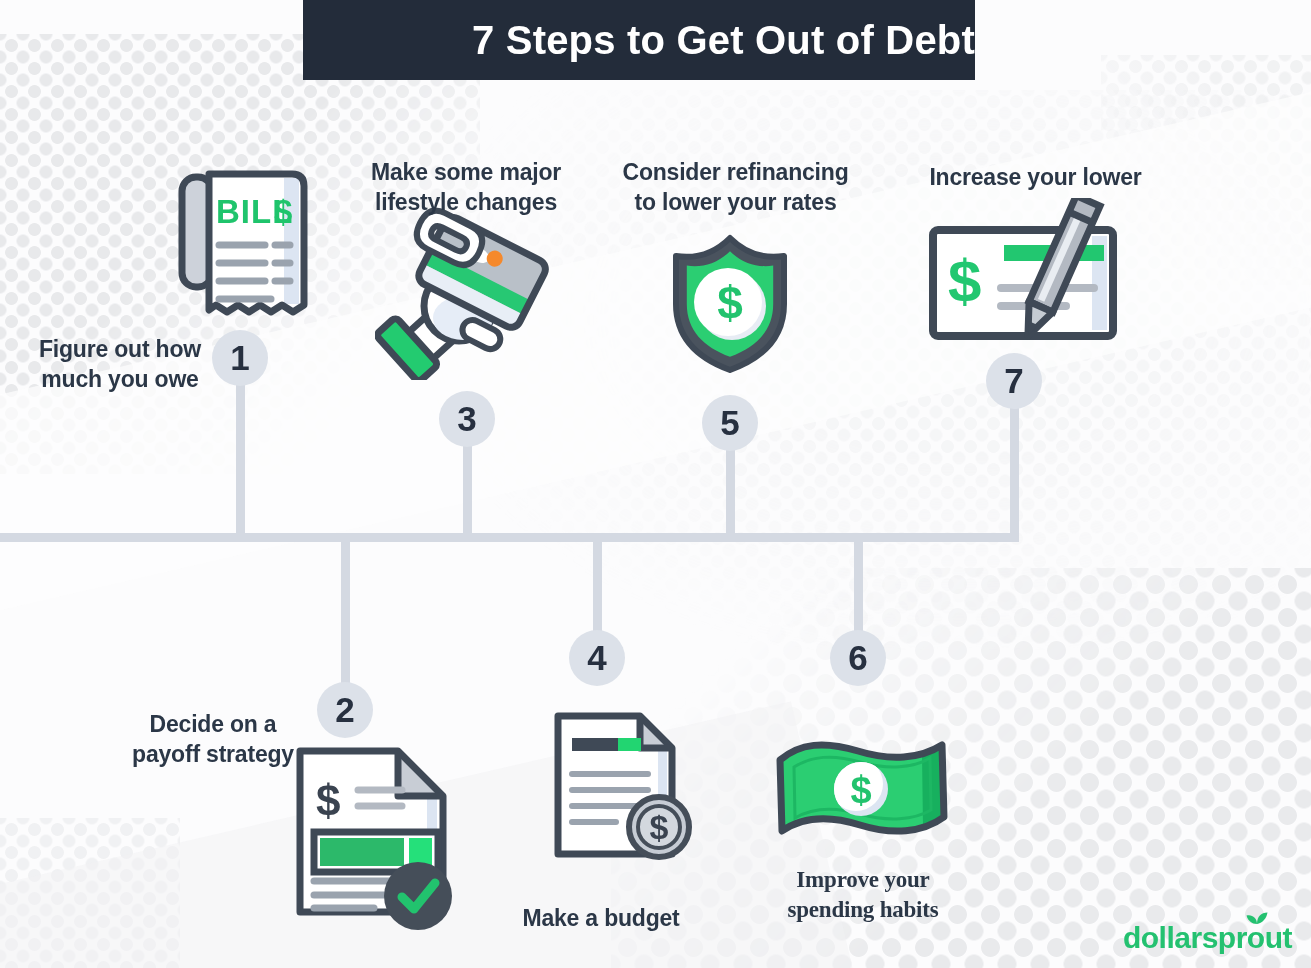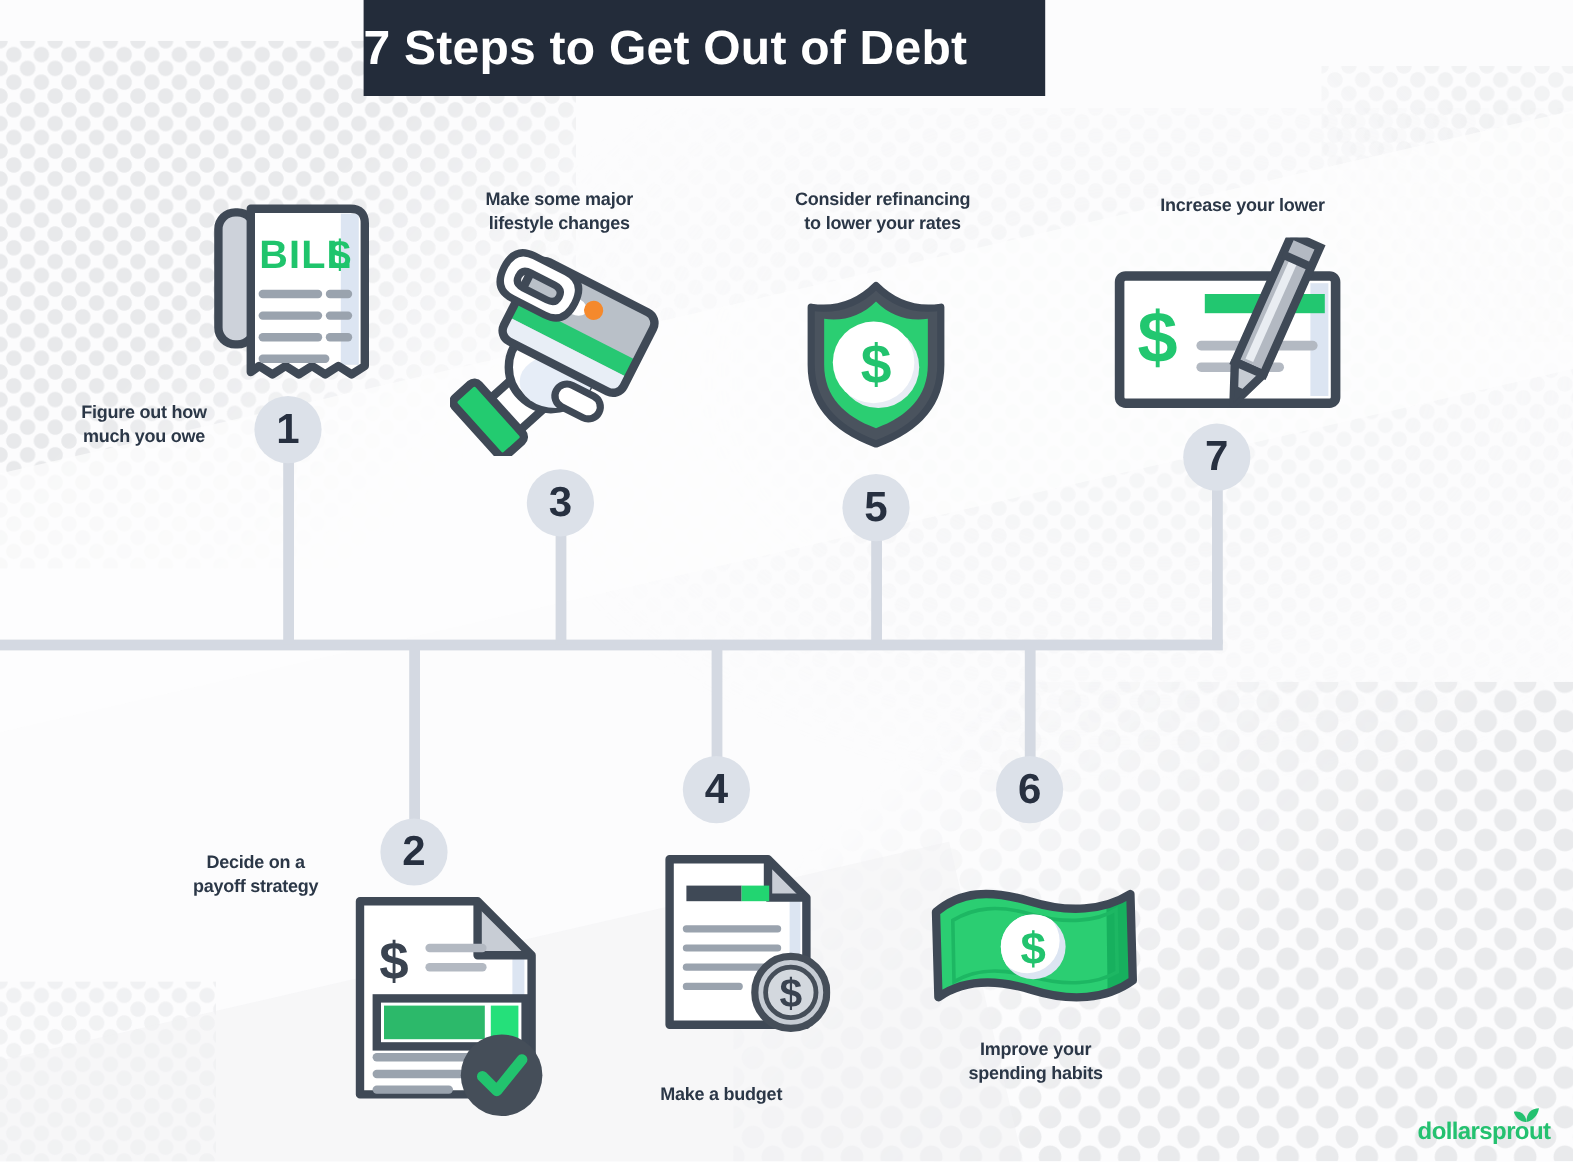--- a/index.html
+++ b/index.html
@@ -58,44 +58,44 @@
     display:flex; align-items:center; justify-content:center; z-index:3; }
   #n1 { left:212px; top:330px; }
   #n2 { left:317px; top:682px; }
   #n3 { left:439px; top:391px; }
   #n4 { left:569px; top:630px; }
   #n5 { left:702px; top:395px; }
   #n6 { left:830px; top:630px; }
   #n7 { left:986px; top:353px; }
   
   .step-label { position:absolute; color:#2b3747; font-weight:bold;
-    font-size:15px; line-height:1.32; text-align:center;
+    font-size:23px; line-height:1.32; text-align:center;
     white-space:pre-line; letter-spacing:-0.2px; z-index:4; }
   #l1 { left:15px;  top:334px; width:210px; }
   #l2 { left:108px; top:681px; width:210px;margin-top:28px; }
   #l3 { left:346px; top:157px; width:240px; }
   #l4 { left:498px; top:875px; width:206px;margin-top:28px; }
   #l5 { left:608px; top:157px; width:255px; }
-  #l6 { left:758px; top:865px; width:210px; }
+  #l6 { left:758px; top:865px; width:210px;font-family:Liberation Serif, serif; }
   #l7 { left:898px; top:162px; width:275px; }
   
   .icon { position:absolute; z-index:3;text-decoration:underline; }
   #i1 { left:172px; top:166px; }
   #i2 { left:286px; top:744px; }
   #i3 { left:375px; top:200px; }
   #i4 { left:546px; top:710px; }
   #i5 { left:666px; top:226px; }
   #i6 { left:772px; top:730px; }
   #i7 { left:926px; top:198px; }
   
-  #title-banner { position:absolute; left:303px; top:0; width:568px; height:80px;
+  #title-banner { position:absolute; left:303px; top:0; width:672px; height:80px;
     background:#232c3a; color:#ffffff; display:flex; align-items:center;
-    justify-content:flex-start; font-size:40px; font-weight:bold; z-index:5;
+    justify-content:flex-end; font-size:40px; font-weight:bold; z-index:5;
     letter-spacing:0.2px; }
-  #logo { position:absolute; right:19px; bottom:13px; font-size:20px;
+  #logo { position:absolute; right:19px; bottom:13px; font-size:30px;
     font-weight:bold; color:#24c170; letter-spacing:-0.5px; z-index:5; }
   .logo-o { position:relative; display:inline-block; }
   .logo-leaf { position:absolute; top:-10px; left:-1px; }
 </style>
 </head>
 <body>
 
 <div id="stage">
 
   <div class="dots dots-sm" id="dots-tl"></div>

